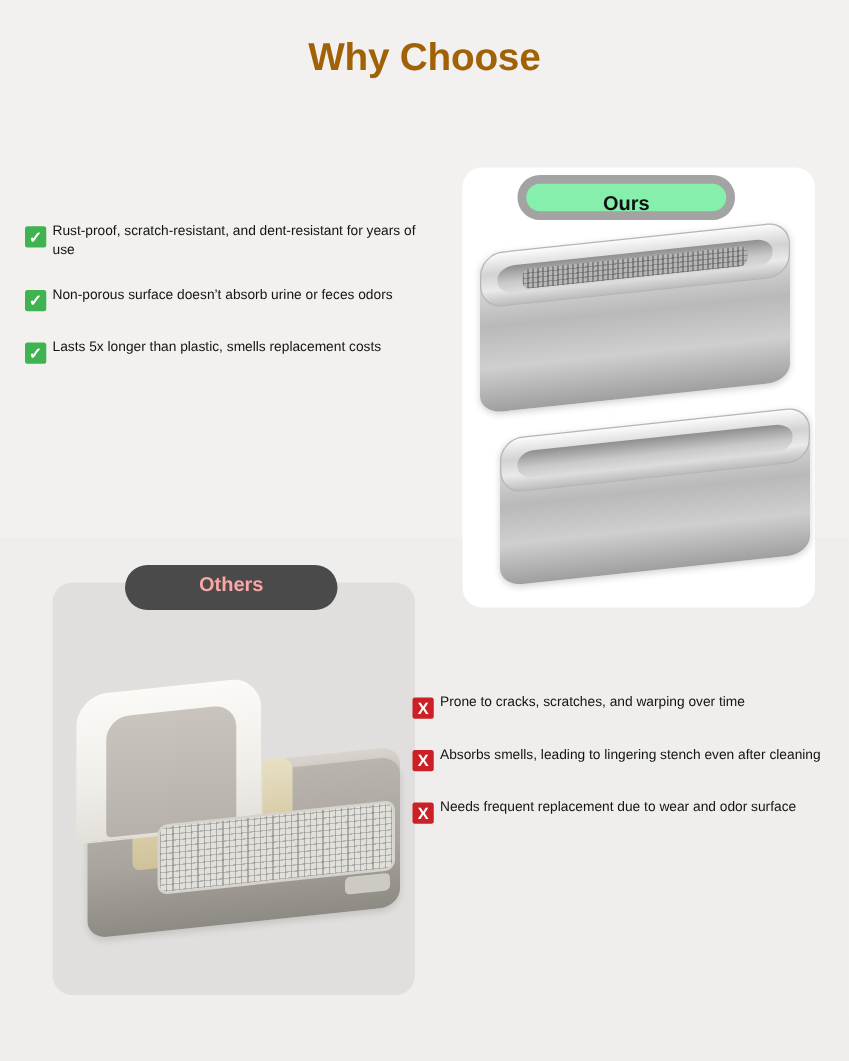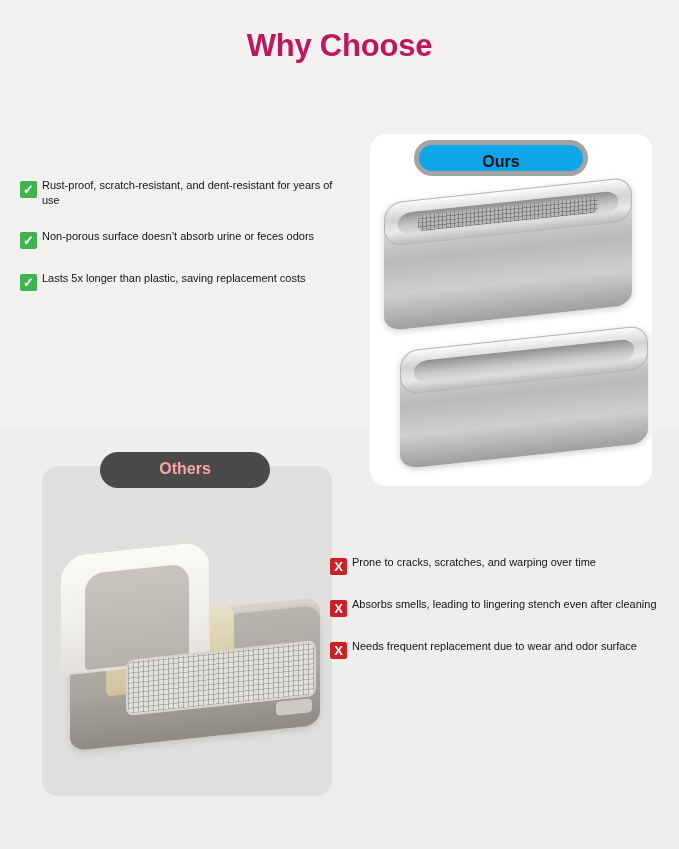--- a/index.html
+++ b/index.html
@@ -30,40 +30,40 @@
   }
 
   .title {
     position: absolute;
     top: 26px;
     left: 0;
     width: 679px;
     text-align: center;
     font-size: 31px;
     font-weight: bold;
-    color: #be185d;
+    color: #a16207;
     line-height: 1.28;
     letter-spacing: -0.2px;
   }
   .title .l2 { display: block; }
 
   
   .ours-panel {
     position: absolute;
     left: 370px;
     top: 134px;
     width: 282px;
     height: 352px;
     background: #ffffff;
     border-radius: 16px;
   }
   .pill {
     position: absolute;
-    background: #0ea5e9;
-    border: 5px solid #a3a3a3;
+    background: #86efac;
+    border: 7px solid #a3a3a3;
     border-radius: 22px;
     height: 36px;
     line-height: 34px;
     text-align: center;
     font-weight: bold;
     font-size: 16px;
     color: #111;
     box-sizing: border-box;
   }
   .pill-ours {
@@ -305,21 +305,21 @@
     <div class="bullet">
       <span class="mark mark-check">✓</span>
       <span class="btext">Rust-proof, scratch-resistant, and dent-resistant for years of use</span>
     </div>
     <div class="bullet">
       <span class="mark mark-check">✓</span>
       <span class="btext">Non-porous surface doesn’t absorb urine or feces odors</span>
     </div>
     <div class="bullet">
       <span class="mark mark-check">✓</span>
-      <span class="btext">Lasts 5x longer than plastic, saving replacement costs</span>
+      <span class="btext">Lasts 5x longer than plastic, smells replacement costs</span>
     </div>
   </div>
 
   <div class="others-panel"></div>
   <div class="plastic-wrap">
     <div class="plastic-rim"></div>
     <div class="plastic-base"></div>
     <div class="litter"></div>
     <div class="plastic-hood">
       <div class="hood-inner"></div>

